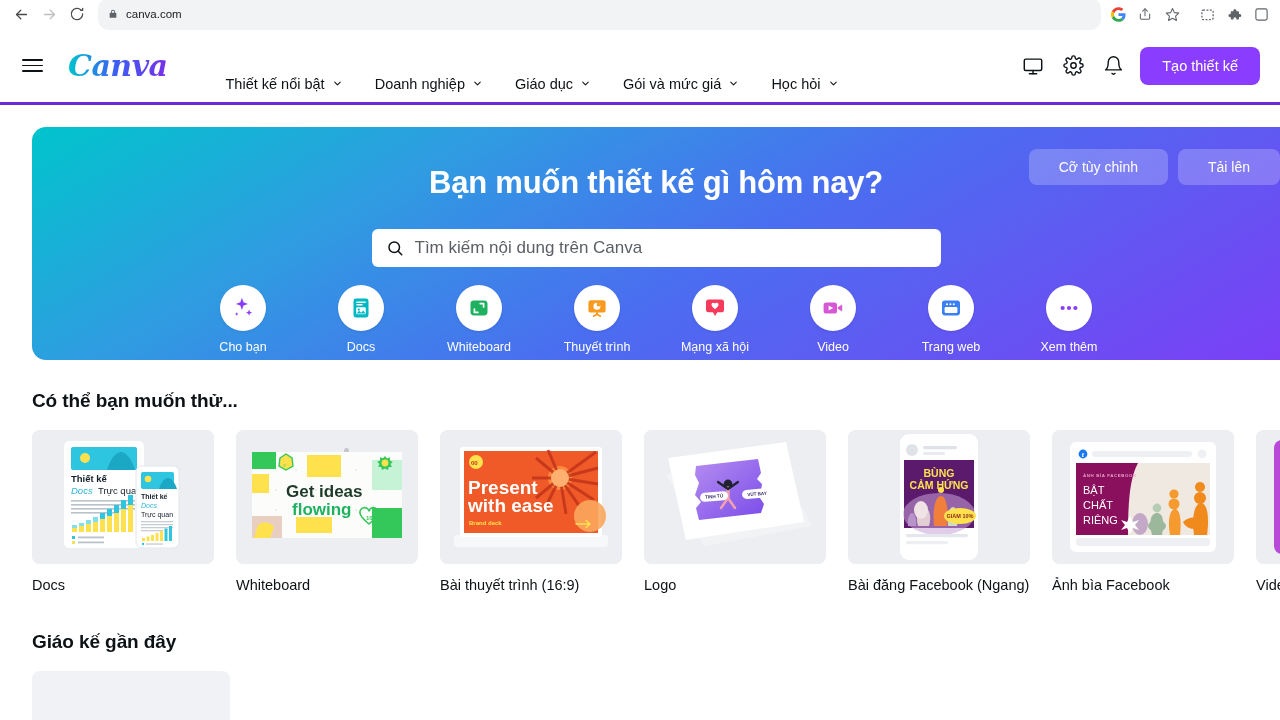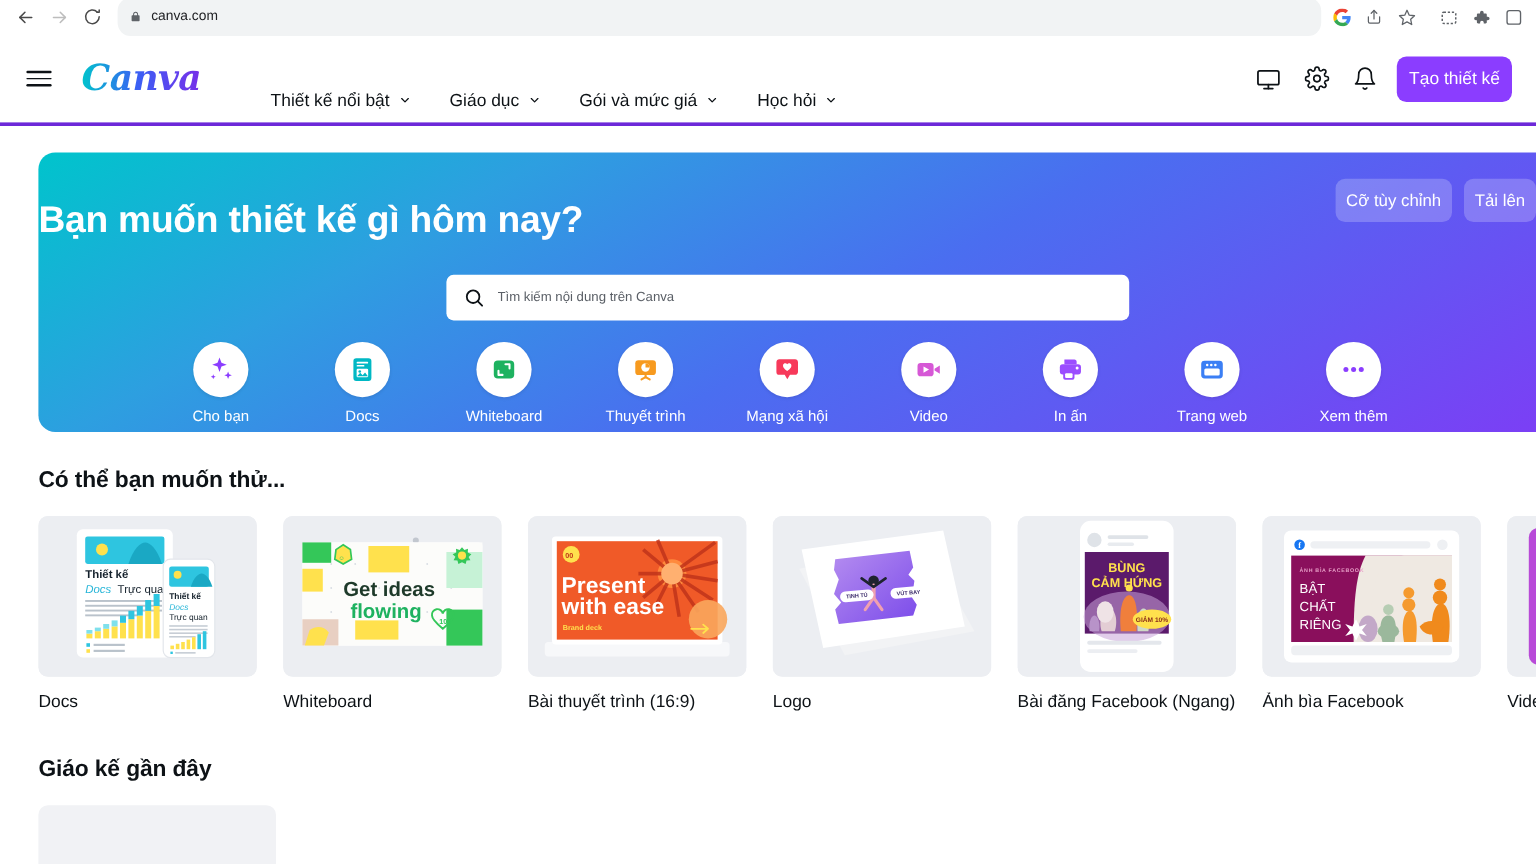--- a/index.html
+++ b/index.html
@@ -92,21 +92,21 @@
     margin-top: 36px;
   }
   .chev { display: inline-block; }
   .header-right { margin-left: auto; display: flex; align-items: center; gap: 14px; }
   .hicon { width: 26px; height: 26px; display: flex; align-items: center; justify-content: center; color: #0d1216; cursor: pointer; }
   .cta {
     background: #8b3dff;
     color: #fff;
     font-size: 14.5px;
     font-weight: 500;
-    padding: 11px 10px;
+    padding: 11px 22px;
     border-radius: 8px;
     border: none;
     white-space: nowrap;
     cursor: pointer;
     font-family: "Liberation Sans", sans-serif;
   }
 
   
   .hero-wrap { padding: 22px 0 0 32px; }
   .hero {
@@ -115,48 +115,49 @@
     border-radius: 14px 0 0 14px;
     background: linear-gradient(150deg, #00c4cc 0%, #2d9fe0 26%, #4a6ef0 55%, #7b3ff5 100%);
     overflow: hidden;
     padding-top: 30px;
   }
   .hero-actions { position: absolute; top: 22px; right: 0; display: flex; gap: 10px; }
   .hero-btn {
     background: rgba(255,255,255,0.22);
     color: #fff;
     font-size: 14px;
-    padding: 10px 9px;
+    padding: 10px 30px;
     border-radius: 8px;
     border: none;
     white-space: nowrap;
     cursor: pointer;
     font-family: "Liberation Sans", sans-serif;
   }
   .hero-title {
+    text-align: center;
     color: #fff;
     font-size: 31px;
     font-weight: 700;
     letter-spacing: -0.2px;
     margin-top: 8px;
   }
   .search-box {
     width: 569px;
     height: 38px;
     margin: 28px auto 0;
     background: #fff;
     border-radius: 6px;
     display: flex;
     align-items: center;
     padding: 0 14px;
     gap: 11px;
   }
   .search-box input {
     border: none; outline: none;
-    font-size: 11px;
+    font-size: 17px;
     color: #15803d;
     width: 100%;
     font-family: "Liberation Sans", sans-serif;
     background: transparent;
   }
   .search-box input::placeholder { color: #5a5f66; }
 
   .cat-row {
     display: flex;
     justify-content: center;
@@ -288,20 +289,28 @@
   <div class="hamburger">
     <span></span>
       <span></span>
       <span></span>
   </div>
   <div class="logo">Canva</div>
 
   <div class="nav-links">
     <div class="nav-item">
       <span>Thiết kế nổi bật</span>
+      <span class="chev">
+        <svg width="11" height="11" viewBox="0 0 24 24" fill="none" stroke="currentColor" stroke-width="2.3" stroke-linecap="round" stroke-linejoin="round">
+            <polyline points="6 9 12 15 18 9"></polyline>
+          </svg>
+      </span>
+    </div>
+    <div class="nav-item">
+      <span>Doanh nghiệp</span>
       <span class="chev">
         <svg width="11" height="11" viewBox="0 0 24 24" fill="none" stroke="currentColor" stroke-width="2.3" stroke-linecap="round" stroke-linejoin="round">
             <polyline points="6 9 12 15 18 9"></polyline>
           </svg>
       </span>
     </div>
     <div class="nav-item">
       <span>Giáo dục</span>
       <span class="chev">
         <svg width="11" height="11" viewBox="0 0 24 24" fill="none" stroke="currentColor" stroke-width="2.3" stroke-linecap="round" stroke-linejoin="round">
@@ -436,32 +445,20 @@
         <div class="cat-circle">
           <svg width="24" height="24" viewBox="0 0 24 24">
               <rect x="2.6" y="6.4" width="13.4" height="11.2" rx="2.6" fill="#d658d6"></rect>
               <path d="M16.8 11.2l4.4-2.7v7l-4.4-2.7z" fill="#d658d6"></path>
               <path d="M7.6 9.4l4.6 2.6-4.6 2.6z" fill="#fff"></path>
             </svg>
         </div>
         <div class="cat-label">Video</div>
       </div>
 
-      <div class="cat">
-        <div class="cat-circle">
-          <svg width="24" height="24" viewBox="0 0 24 24">
-              <path d="M7 3.6h8.4c1 0 1.8.8 1.8 1.8v2.2H7z" fill="#9b4dff"></path>
-              <rect x="3.2" y="7.6" width="17.6" height="8.4" rx="2.4" fill="#9b4dff"></rect>
-              <rect x="6" y="13.6" width="9.4" height="6.8" rx="1.6" fill="#9b4dff"></rect>
-              <rect x="7.6" y="15" width="6.2" height="4" rx="0.9" fill="#fff"></rect>
-              <circle cx="17.6" cy="10.6" r="1.25" fill="#fff"></circle>
-            </svg>
-        </div>
-        <div class="cat-label">In ấn</div>
-      </div>
 
       <div class="cat">
         <div class="cat-circle">
           <svg width="24" height="24" viewBox="0 0 24 24">
               <rect x="3" y="4.6" width="18" height="14.8" rx="2.8" fill="#3b7ff5"></rect>
               <circle cx="8" cy="8.2" r="1.05" fill="#fff"></circle>
               <circle cx="11.4" cy="8.2" r="1.05" fill="#fff"></circle>
               <circle cx="14.8" cy="8.2" r="1.05" fill="#fff"></circle>
               <rect x="5.6" y="11" width="12.8" height="6" rx="1.3" fill="#fff"></rect>
             </svg>

